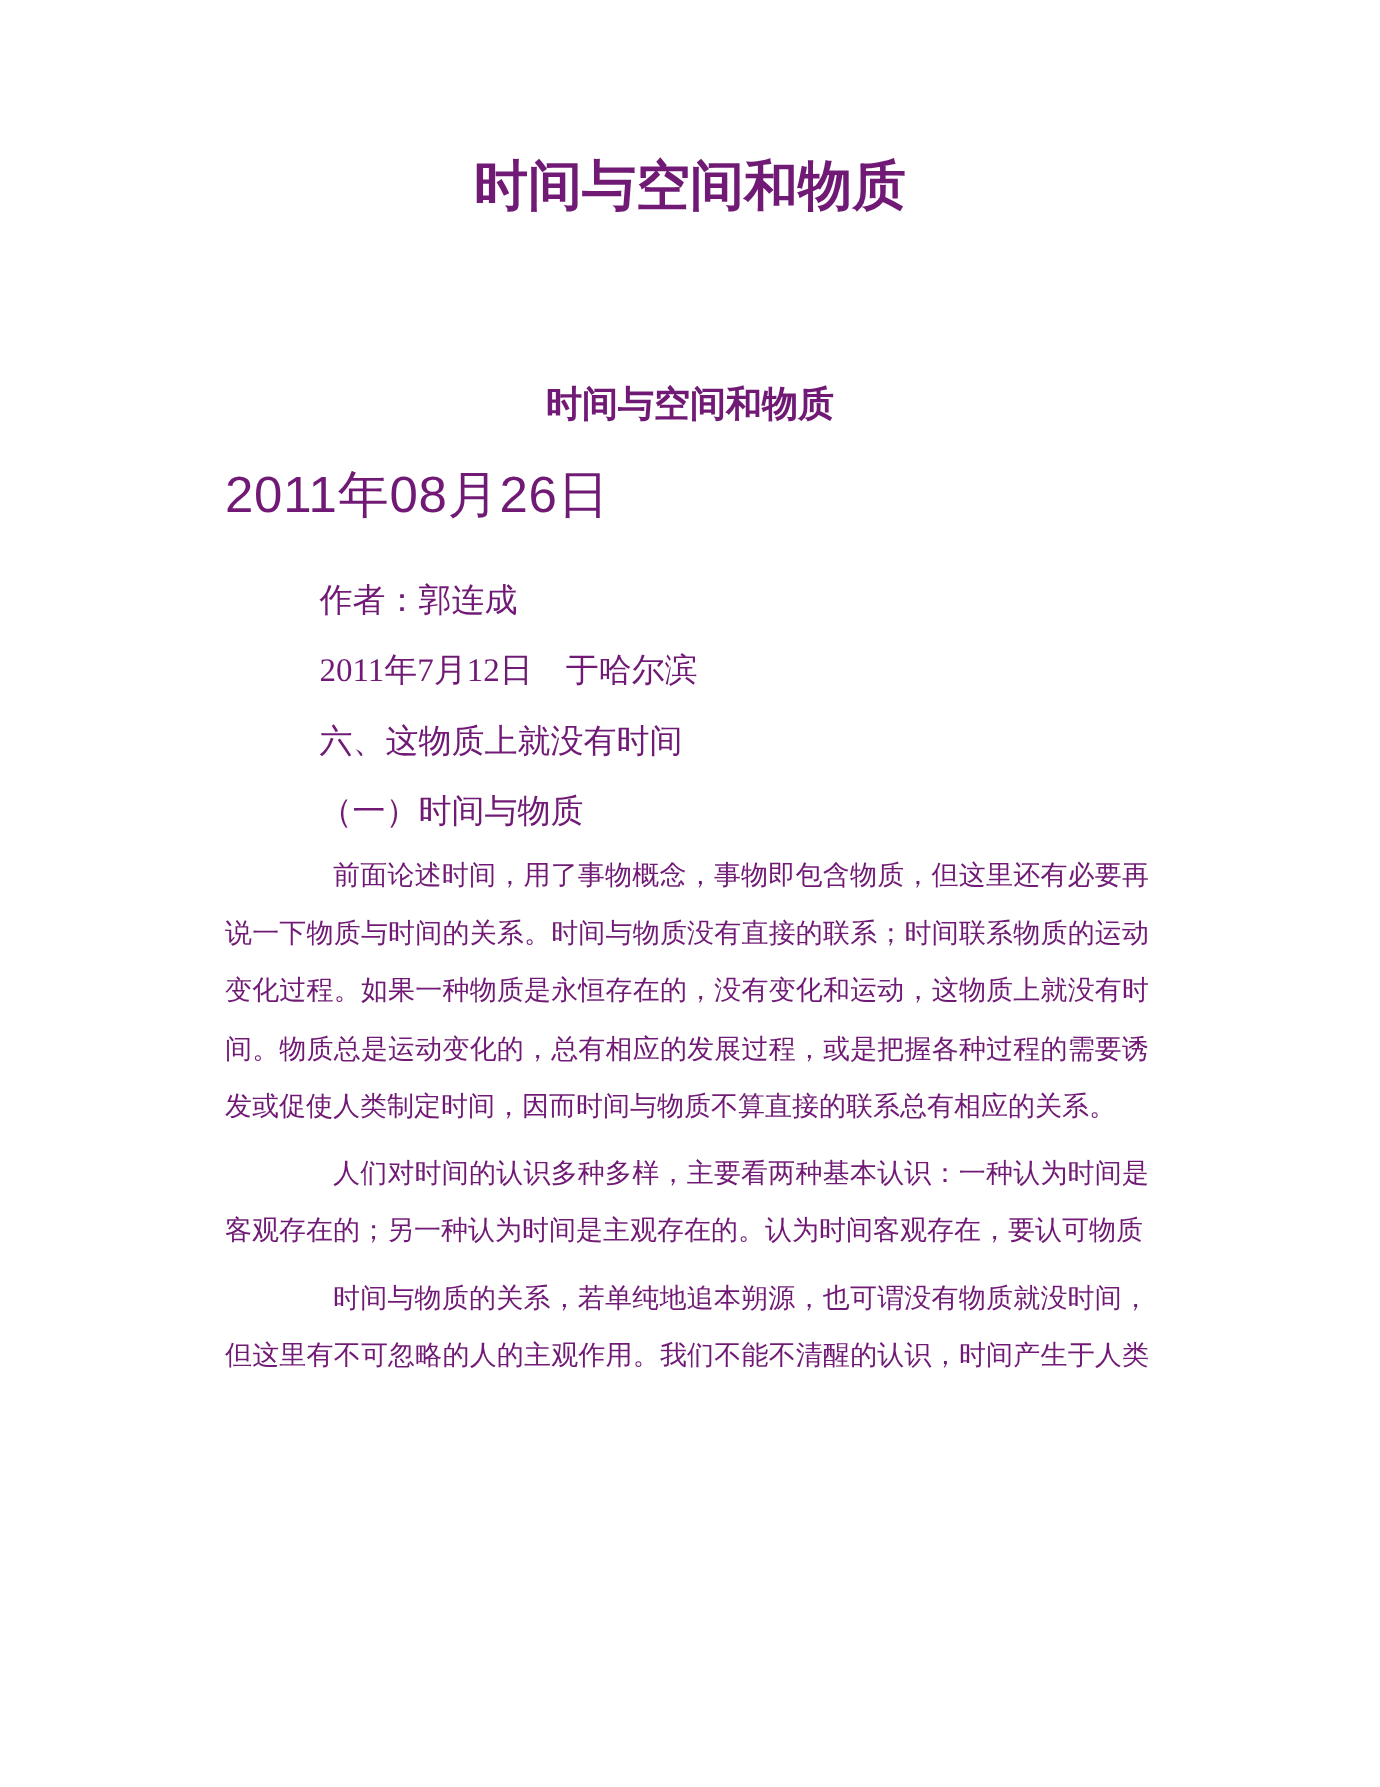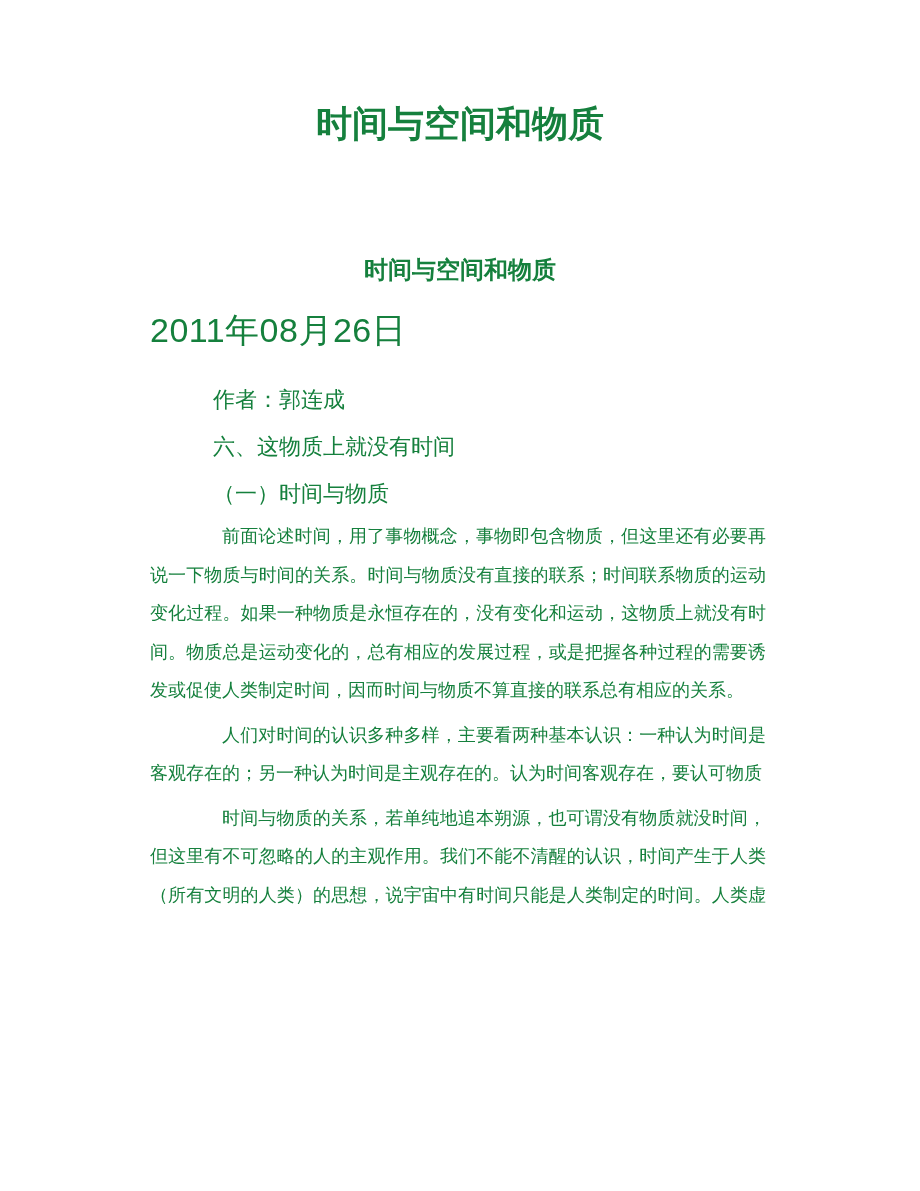--- a/index.html
+++ b/index.html
@@ -1,21 +1,21 @@
 <!DOCTYPE html>
 <html><head>
 <meta charset="utf-8">
 <style>
   html, body { margin: 0; padding: 0; background: #ffffff; }
   .page {
     position: relative;
     width: 920px;
     height: 912px;
     background: #ffffff;
-    color: #15803d;
+    color: #701a75;
     font-family: "Liberation Serif", "DejaVu Serif", serif;
     overflow: hidden;
     box-sizing: border-box;
     padding: 0 150px;
   }
   .main-title {
     margin: 0;
     padding-top: 103px;
     font-size: 36px;
     line-height: 42px;
@@ -68,20 +68,21 @@
 <div class="page">
 
   <h1 class="main-title">时间与空间和物质</h1>
 
   <h2 class="doc-title">时间与空间和物质</h2>
 
   <p class="pub-date">2011年08月26日</p>
 
   <div class="meta-block">
     <p class="meta-line">作者：郭连成</p>
+    <p class="meta-line">2011年7月12日　于哈尔滨</p>
     <p class="meta-line">六、这物质上就没有时间</p>
     <p class="meta-line">（一）时间与物质</p>
   </div>
 
   <div class="body-block">
     <p class="body-para">前面论述时间，用了事物概念，事物即包含物质，但这里还有必要再说一下物质与时间的关系。时间与物质没有直接的联系；时间联系物质的运动变化过程。如果一种物质是永恒存在的，没有变化和运动，这物质上就没有时间。物质总是运动变化的，总有相应的发展过程，或是把握各种过程的需要诱发或促使人类制定时间，因而时间与物质不算直接的联系总有相应的关系。</p>
     <p class="body-para">人们对时间的认识多种多样，主要看两种基本认识：一种认为时间是客观存在的；另一种认为时间是主观存在的。认为时间客观存在，要认可物质</p>
     <p class="body-para">时间与物质的关系，若单纯地追本朔源，也可谓没有物质就没时间，但这里有不可忽略的人的主观作用。我们不能不清醒的认识，时间产生于人类（所有文明的人类）的思想，说宇宙中有时间只能是人类制定的时间。人类虚拟了时间，借助于自然的周期过程，又把时间用于一切过程，从而使时间与过程虚实相伴，若即若离。如此这般，倒使时间虚实难辨扑朔迷离，乃至长期以来令人们难以认清其本来面目。</p>
   </div>
 

